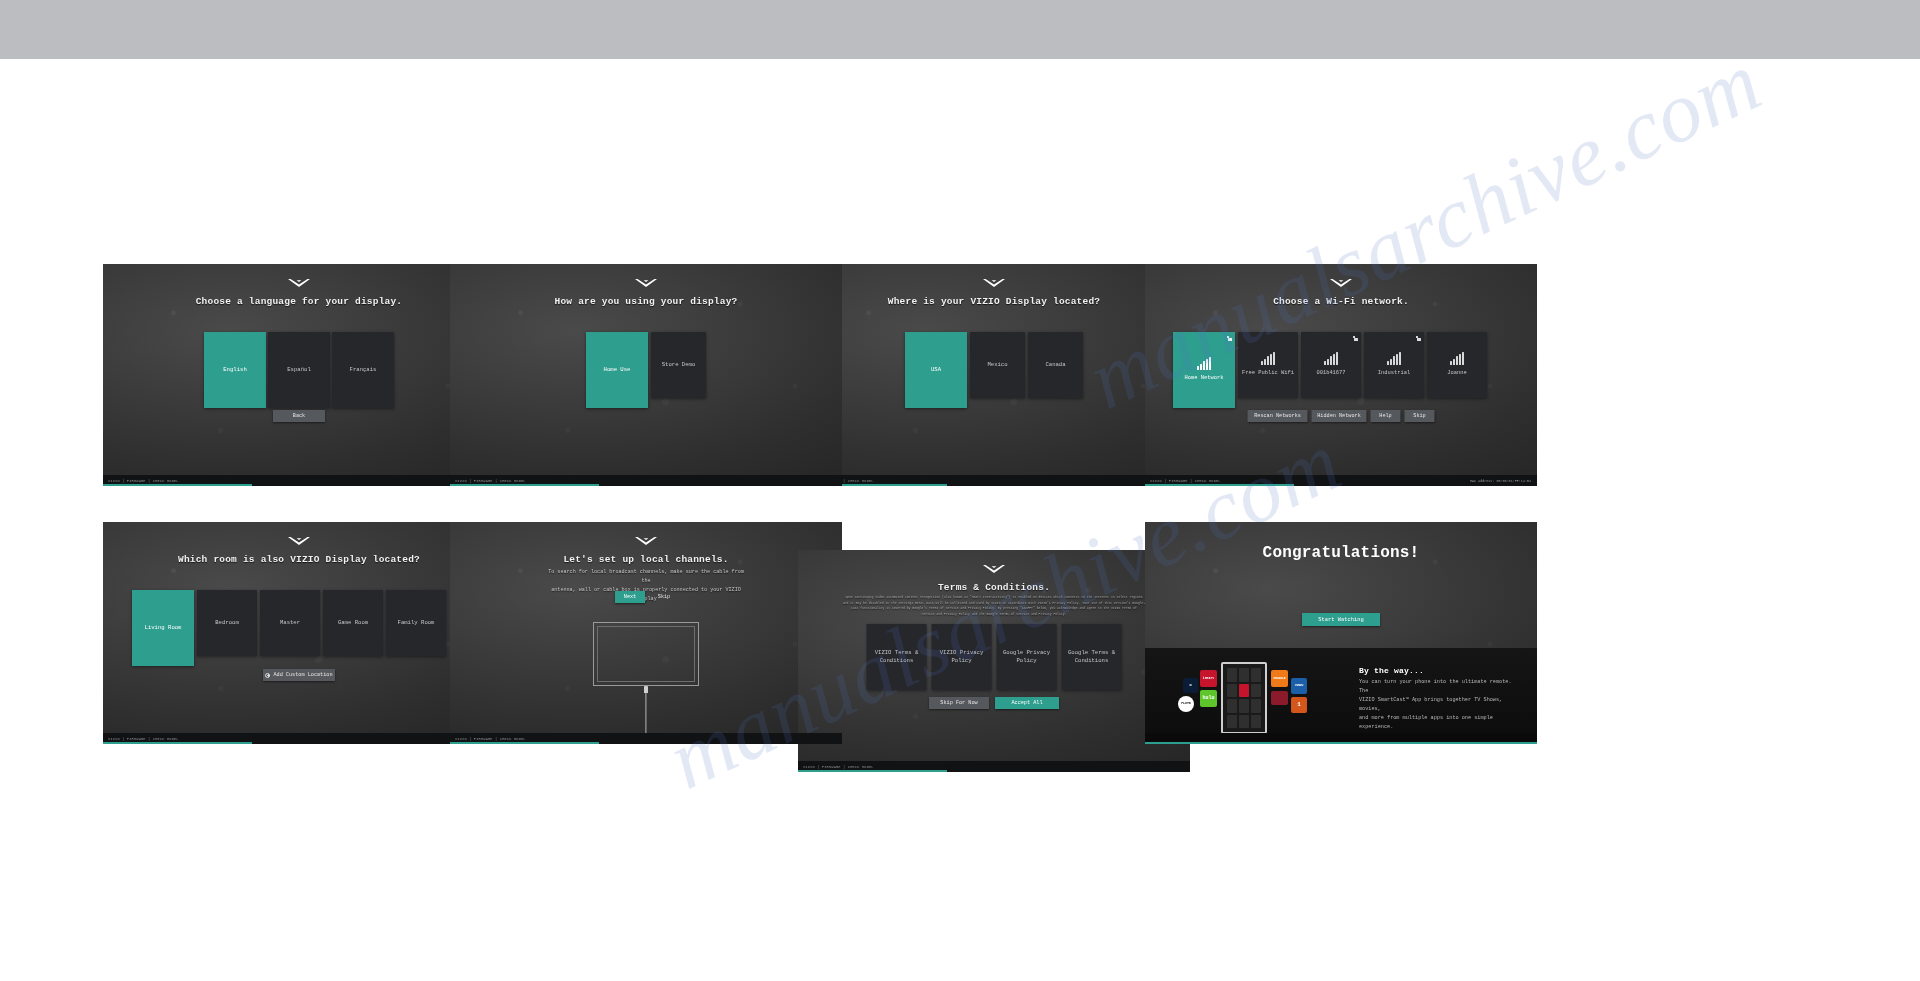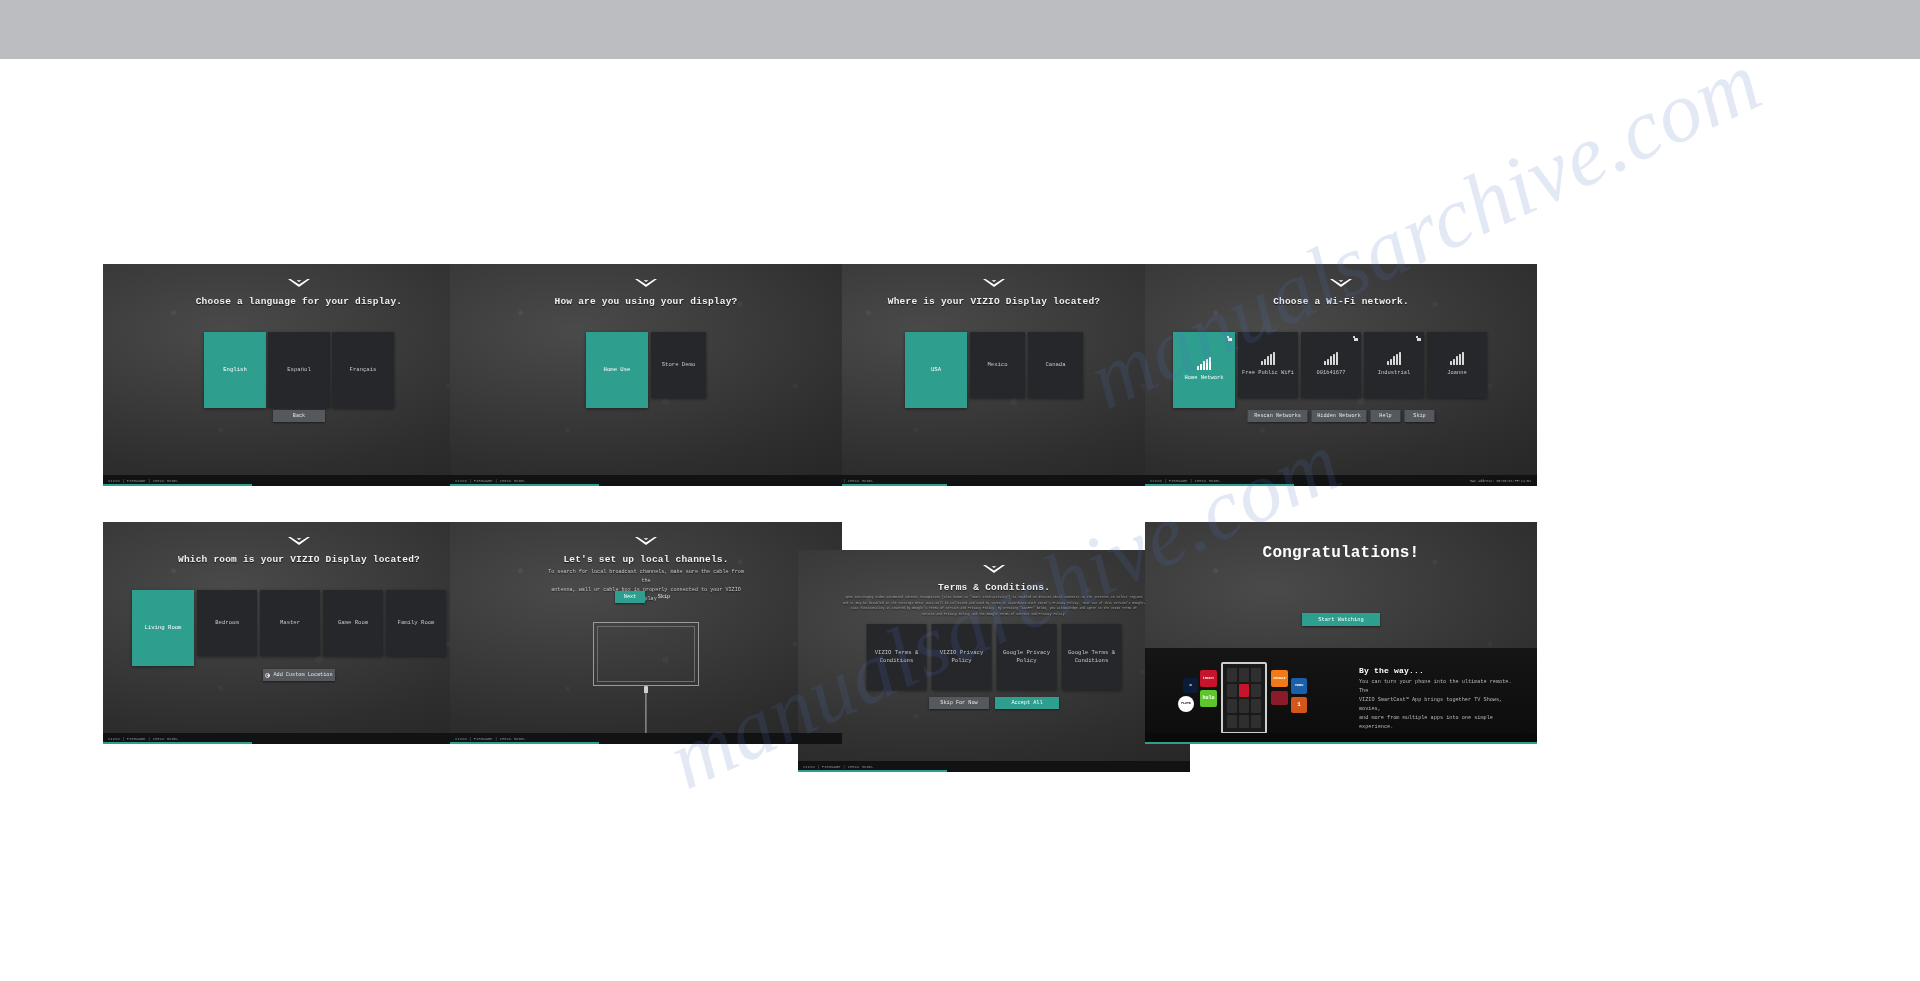--- a/index.html
+++ b/index.html
@@ -354,21 +354,21 @@
     </div>
 
     <div class="tv" style="left:103px; top:522px;">
       <div class="tv-inner">
         <div class="logo">
           <svg width="24" height="12" viewBox="0 0 24 12">
               <path d="M1 2 L12 10 L23 2 L20.5 2 L12 7.4 L3.5 2 Z" fill="#fff"></path>
               <path d="M9.6 3.2 L12 4.9 L14.4 3.2 Z" fill="#fff"></path>
             </svg>
         </div>
-        <div class="headline">Which room is your VIZIO Display located?</div>
+        <div class="headline">Which room is also VIZIO Display located?</div>
 
         <div class="tiles" style="left:29px; top:68px; gap:3px;">
           <div class="tile sel" style="width:62px;height:76px;">
             <span>Living Room</span>
           </div>
           <div class="tile" style="width:60px;height:66px;">
             <span>Bedroom</span>
           </div>
           <div class="tile" style="width:60px;height:66px;">
             <span>Master</span>

